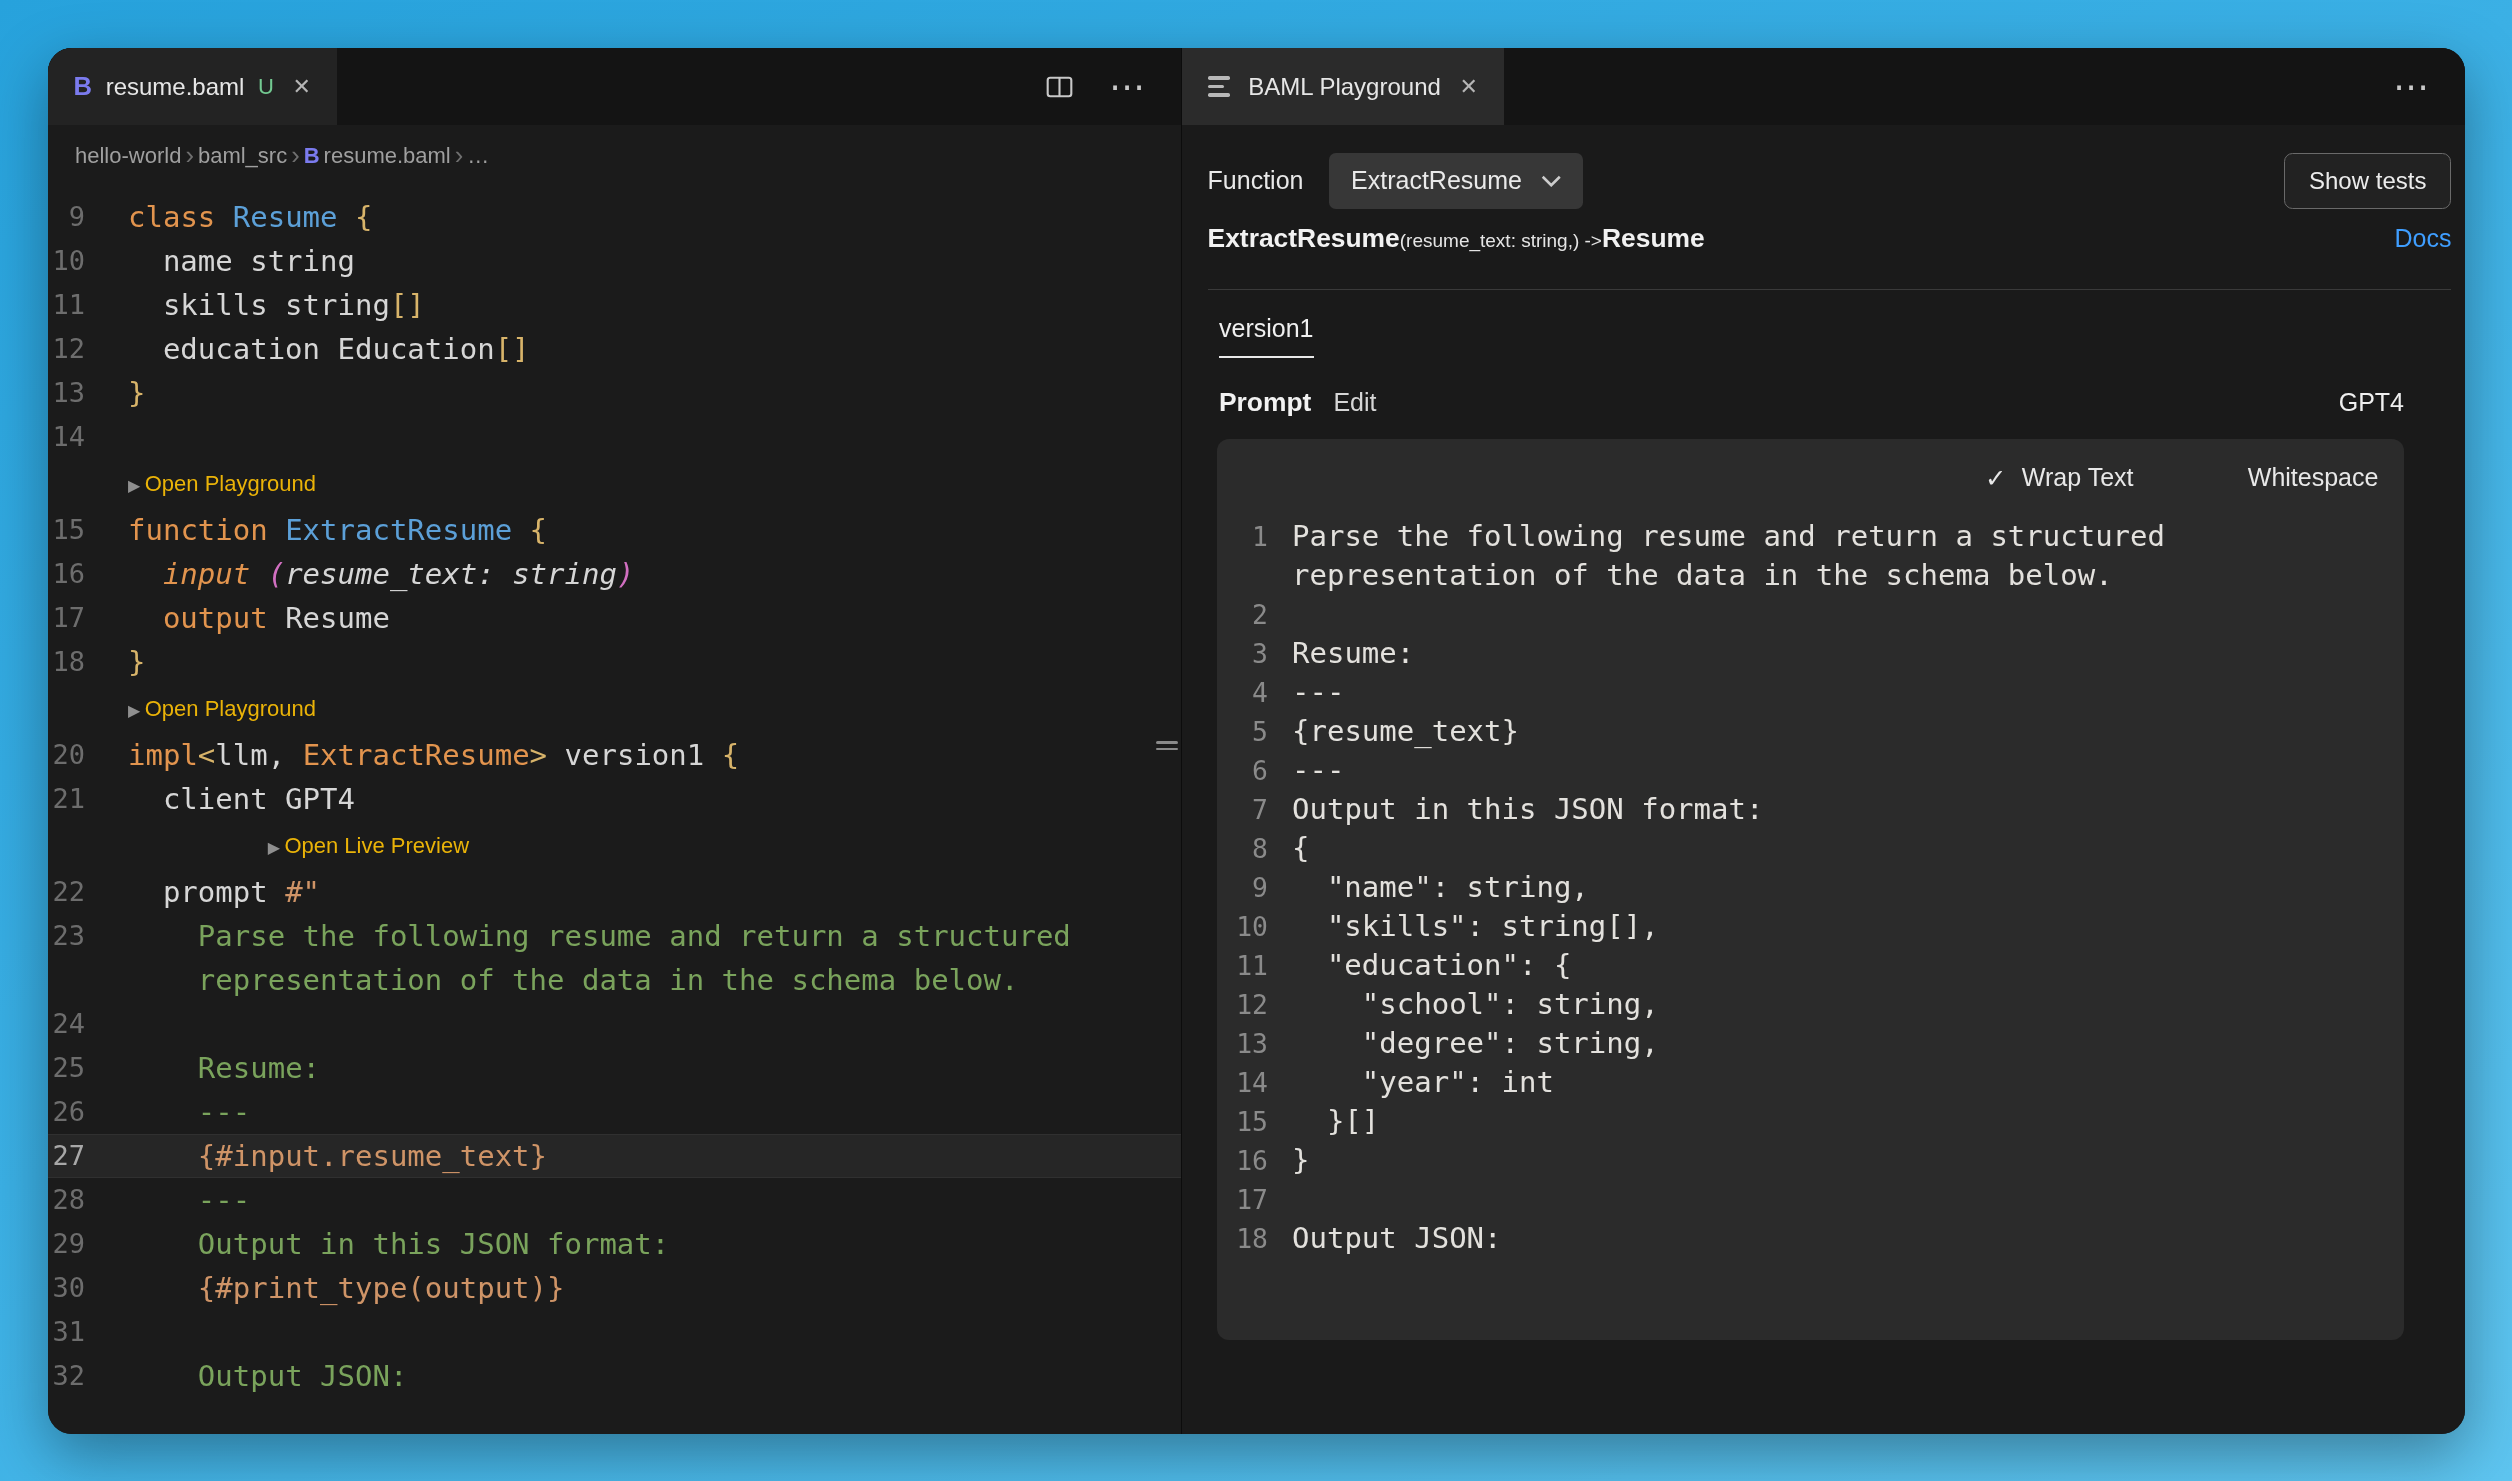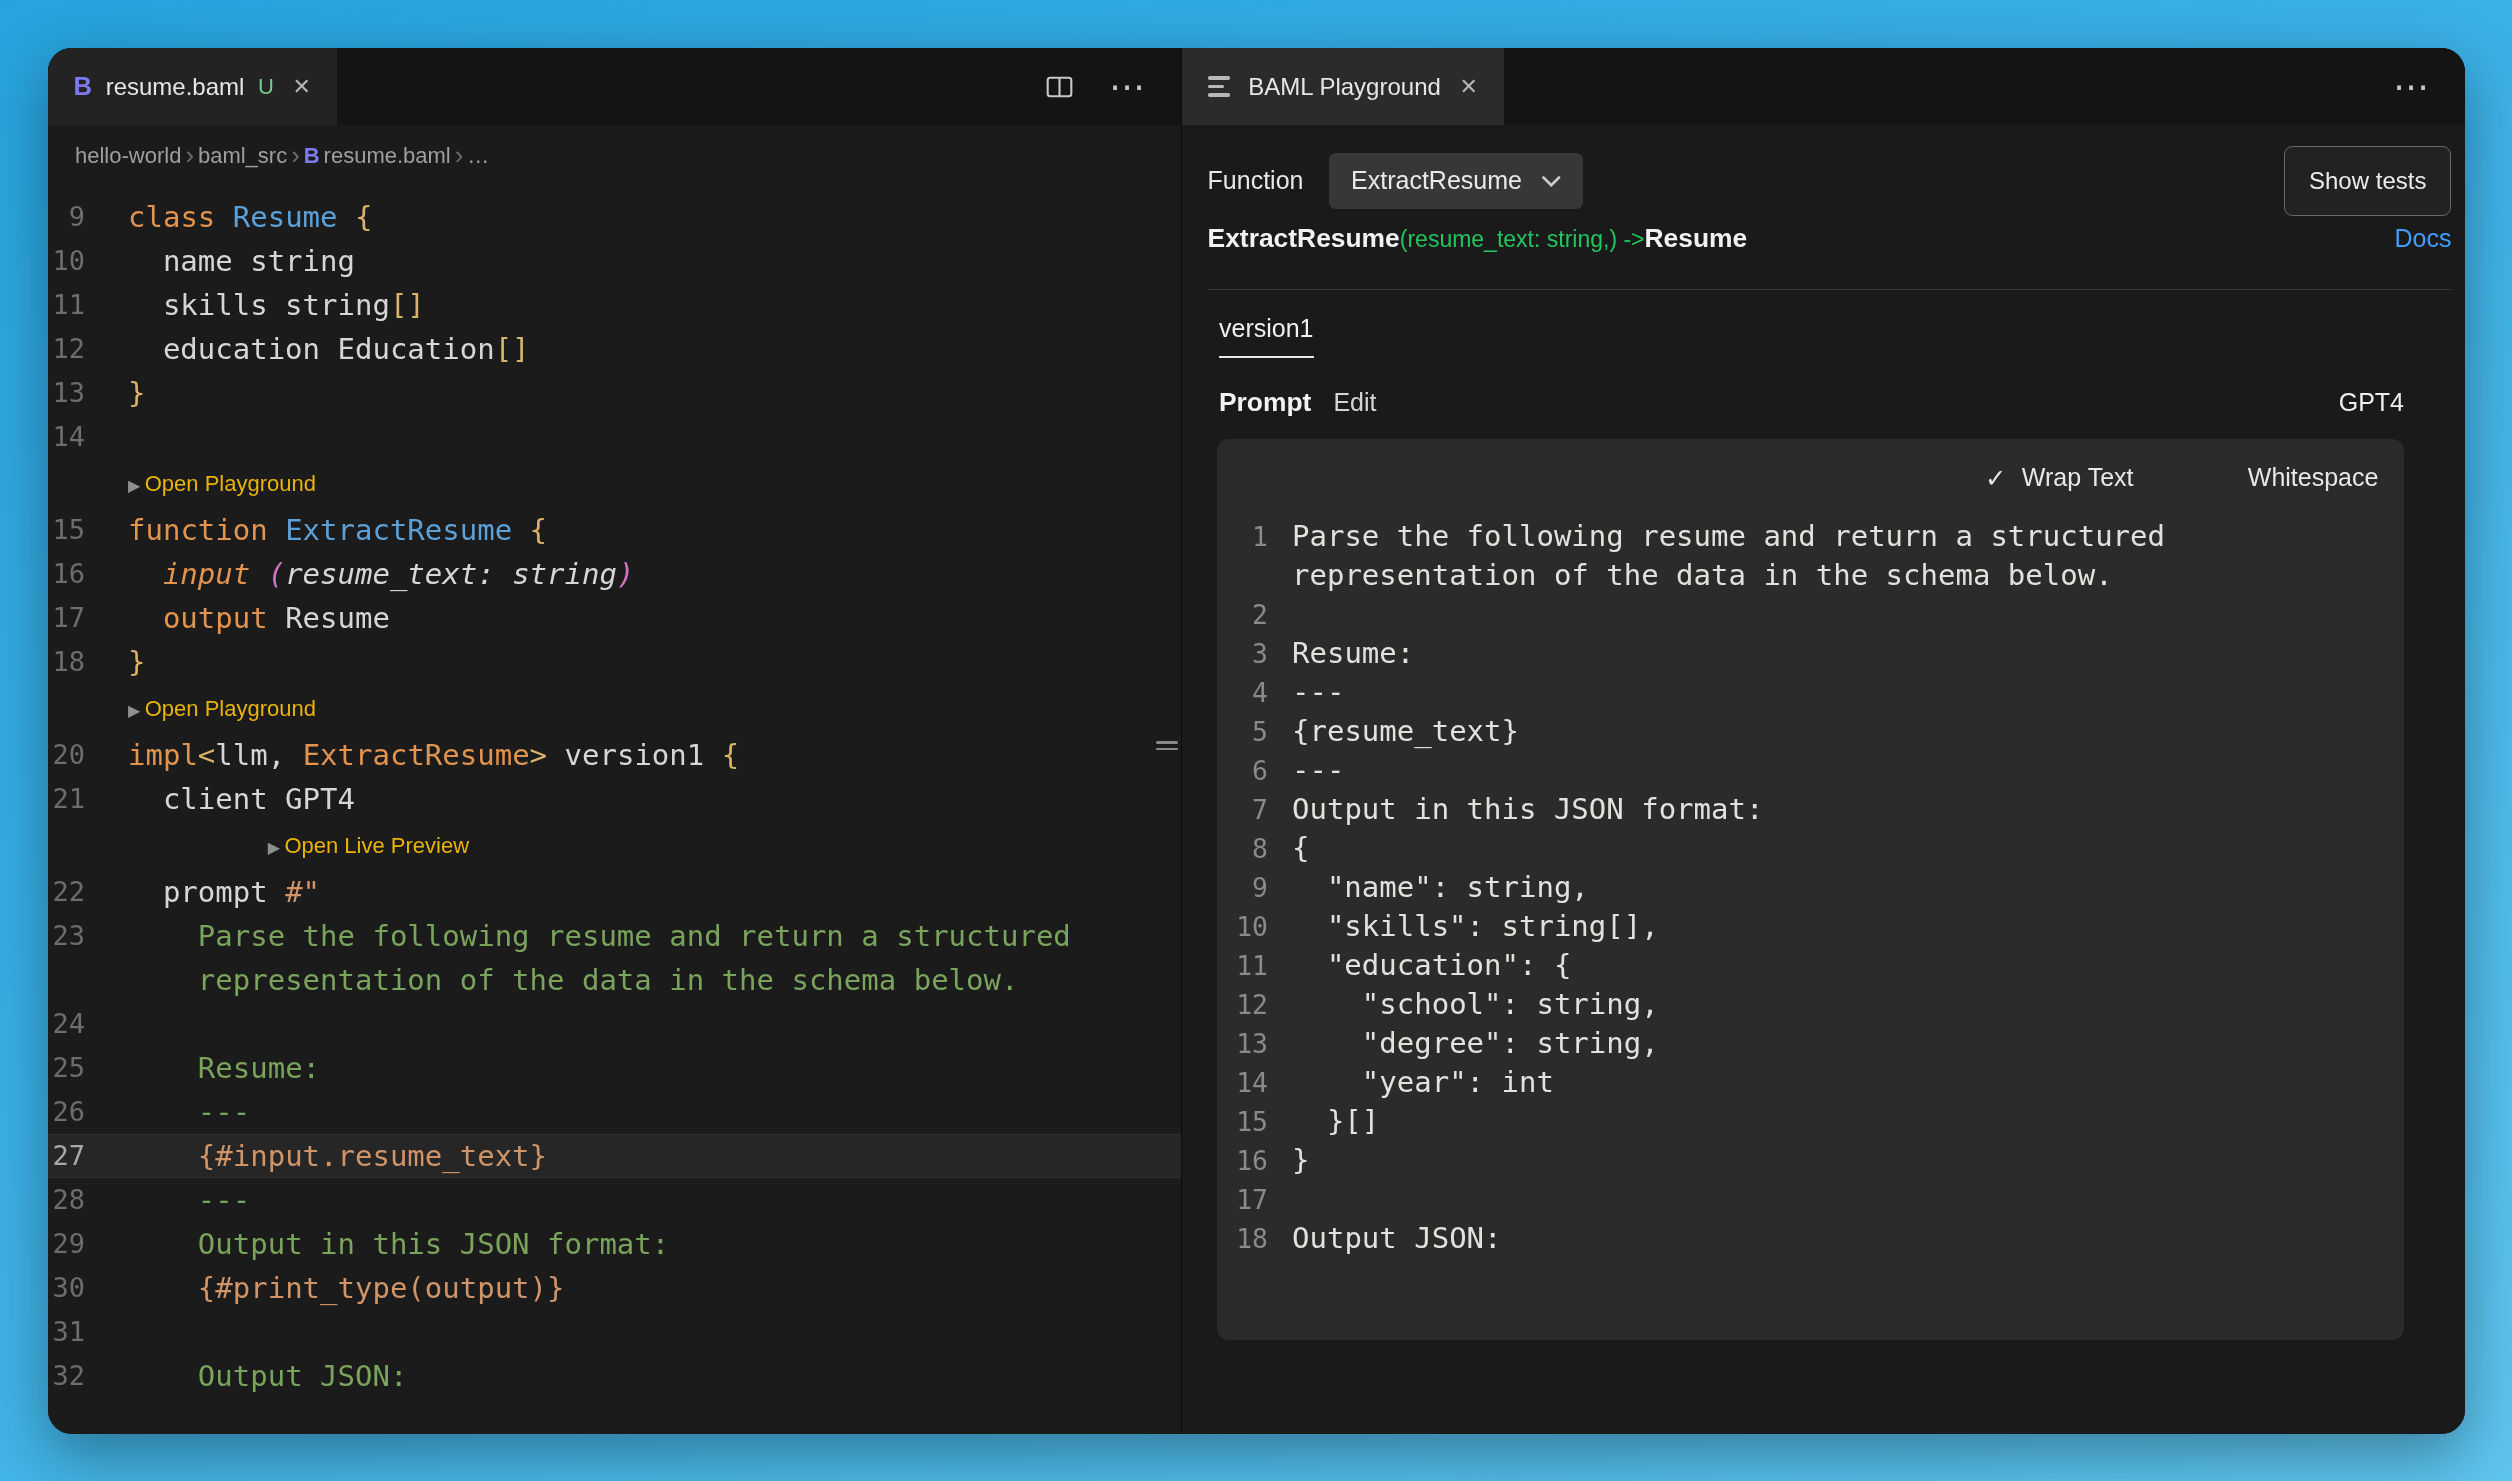--- a/index.html
+++ b/index.html
@@ -83,30 +83,30 @@
   }
   .fn-label { font-size:25px; color:#e8e8e8; }
   .fn-select {
     display:flex; align-items:center; gap:19px;
     background:#373737; border:none; border-radius:6.8px;
     height:56px; padding:0 22px;
     font-family:inherit; font-size:25px; color:#eaeaea; cursor:pointer;
   }
   .spacer { flex:1; }
   .show-tests {
-    height:70px; padding:0 24px;
+    height:56px; padding:0 24px;
     background:#222; border:1.7px solid #6a6a6a; border-radius:8.5px;
     font-family:inherit; font-size:24px; color:#ececec; cursor:pointer;
   }
   .sig-row {
     display:flex; align-items:baseline;
     margin-top:12px; padding:0 13.6px 0 25.6px; height:44px;
   }
   .sig-name, .sig-ret { font-size:26.4px; font-weight:bold; color:#f2f2f2; }
-  .sig-params, .sig-arrow { font-size:23px; color:#22c55e; white-space:pre; }
+  .sig-params, .sig-arrow { font-size:19px; color:#e5e5e5; white-space:pre; }
   .docs { font-size:25px; color:#3f9eff; cursor:pointer; text-decoration:none; }
   .divider { margin:22px 13.6px 0 25.6px; border-top:0.9px solid #3a3a3a; }
   .version-tabs { margin-top:24px; padding-left:37px; }
   .version-tab {
     display:inline-block; font-size:25px; color:#f0f0f0;
     padding-bottom:13.6px; border-bottom:2.6px solid #e8e8e8; cursor:pointer;
   }
   .prompt-header {
     display:flex; align-items:baseline; gap:22px;
     margin-top:29px; padding:0 61px 0 37px;

